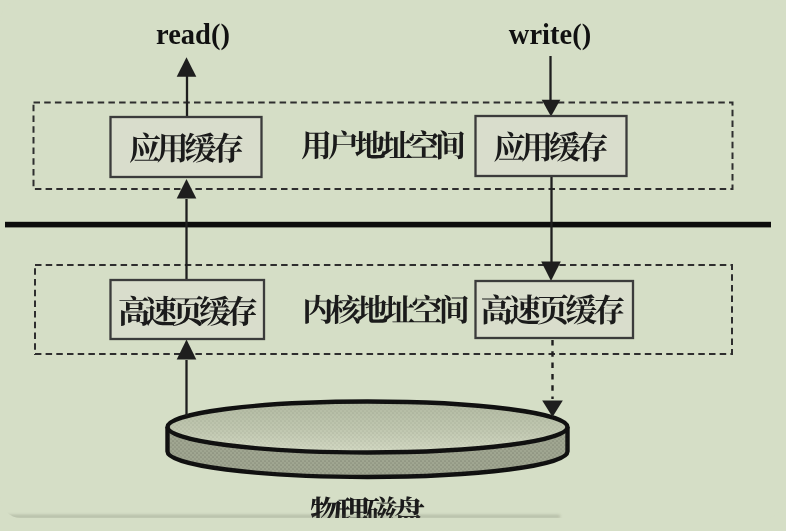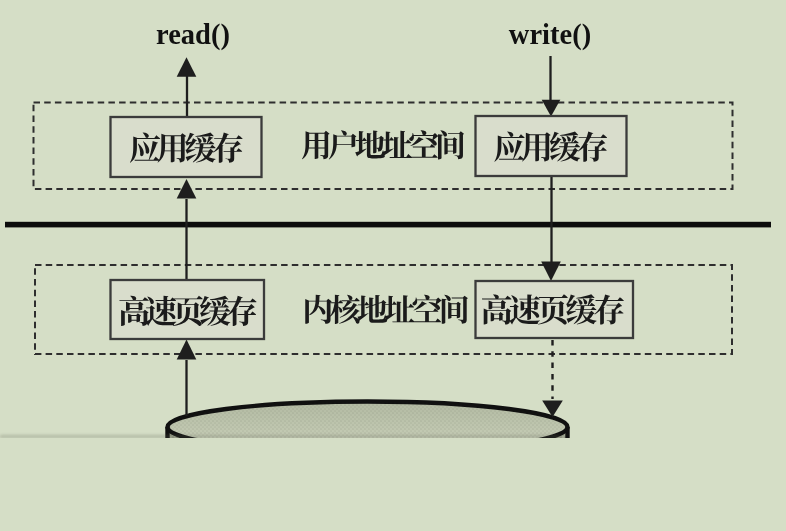--- a/index.html
+++ b/index.html
@@ -1,14 +1,14 @@
 <!DOCTYPE html>
 <html><head><meta charset="utf-8"><style>
 html,body{margin:0;padding:0;background:#d5dec6;}
-#page{position:relative;width:786px;height:438px;background:#d5dec6;overflow:hidden;font-family:"Liberation Sans",sans-serif;}
+#page{position:relative;width:786px;height:518px;background:#d5dec6;overflow:hidden;font-family:"Liberation Sans",sans-serif;border-radius:21px;}
 svg{filter:blur(0.5px);}
 #smudge{position:absolute;left:0;bottom:0;width:560px;height:3px;background:rgba(95,100,84,0.30);filter:blur(1.5px);}
 </style></head><body>
 <div id="page">
 <svg width="786" height="531" viewBox="0 0 786 531">
 <defs>
 <pattern id="dots" width="4" height="4" patternUnits="userSpaceOnUse">
 <rect width="4" height="4" fill="none"></rect>
 <circle cx="1" cy="1" r="0.85" fill="rgba(40,45,35,0.22)"></circle>
 <circle cx="3" cy="3" r="0.85" fill="rgba(40,45,35,0.18)"></circle>

